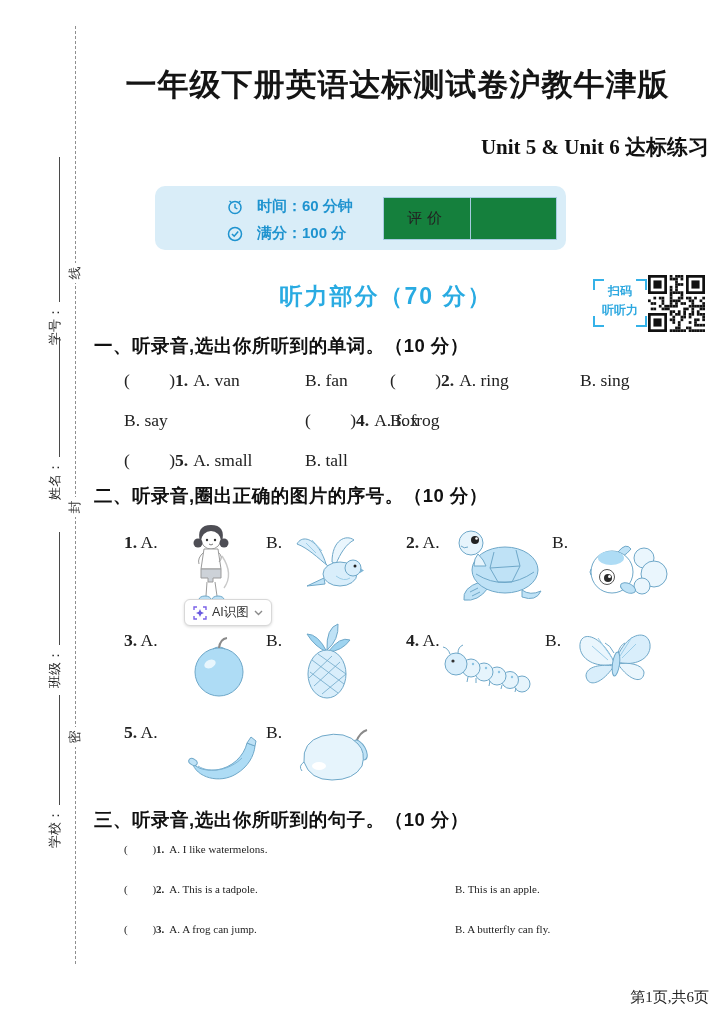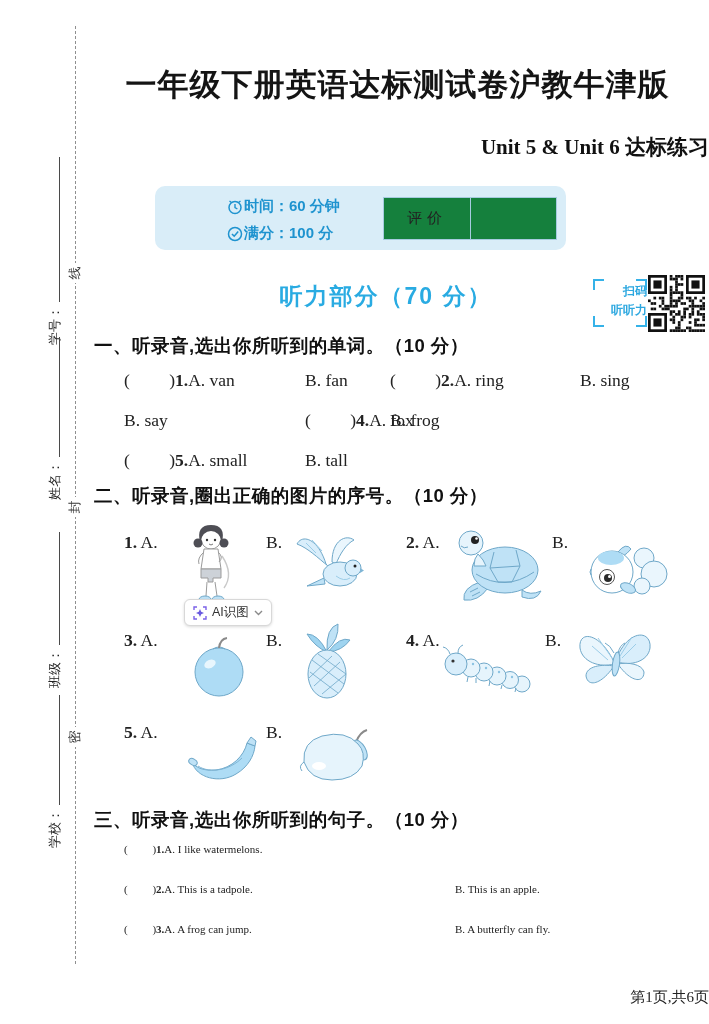--- a/index.html
+++ b/index.html
@@ -20,53 +20,53 @@
   .vf0{top:345px;width:190px}.vf1{top:500px;width:165px}.vf2{top:688px;width:158px}.vf3{top:848px;width:155px}
 
   
   .title{left:86px;top:64px;width:623px;text-align:center;font-family:"Liberation Serif",serif;
     font-weight:bold;font-size:31px;letter-spacing:1px;color:#141414}
   .subtitle{left:86px;top:133px;width:623px;text-align:right;font-family:"Liberation Serif",serif;
     font-weight:bold;font-size:21px;color:#111}
 
   
   .infobox{left:155px;top:186px;width:411px;height:64px;background:#d9edf8;border-radius:10px}
-  .inforow{position:absolute;left:72px;display:flex;align-items:center;gap:1px;
+  .inforow{position:absolute;left:72px;display:flex;align-items:center;gap:14px;
     color:#1e93cf;font-size:15px;font-weight:bold}
   .ir0{top:11px}.ir1{top:38px}
   .evaltable{position:absolute;left:228px;top:11px;width:172px;height:41px;background:#15803d;
     border:1px solid #a6cbdf;display:flex}
   .evalcell{width:86px;border-right:1px solid #a6cbdf;display:flex;align-items:center;
     justify-content:center;font-size:15px;color:#222;letter-spacing:5px}
   .evalempty{flex:1}
 
   
   .listen-head{left:86px;top:281px;width:600px;text-align:center;color:#29abe2;
     font-weight:bold;font-size:23px;letter-spacing:2px}
-  .qrframe{left:593px;top:279px;width:54px;height:48px;text-align:right;color:#2da8e0;
+  .qrframe{left:593px;top:279px;width:54px;height:48px;text-align:center;color:#2da8e0;
     font-size:12px;line-height:1.6;font-weight:bold;padding-top:3px;box-sizing:border-box}
   .corner{position:absolute;width:9px;height:9px;border:0 solid #35b2e8}
   .c-tl{left:0;top:0;border-left-width:2px;border-top-width:2px}
   .c-tr{right:0;top:0;border-right-width:2px;border-top-width:2px}
   .c-bl{left:0;bottom:0;border-left-width:2px;border-bottom-width:2px}
   .c-br{right:0;bottom:0;border-right-width:2px;border-bottom-width:2px}
   .qrsvg{left:648px;top:275px}
 
   
   .sechead{left:94px;width:600px;font-weight:bold;font-size:18.5px;color:#111;letter-spacing:.5px}
   .sh1{top:333px}.sh2{top:483px}.sh3{top:807px}
 
   .wrow{left:124px;display:grid;grid-template-columns:181px 85px 190px auto;
     font-family:"Liberation Serif",serif;font-size:17.5px;color:#222;white-space:pre}
   .wr0{top:370px}.wr1{top:410px}.wr2{top:450px}
   .srow{left:124px;display:grid;grid-template-columns:331px auto;
     font-family:"Liberation Serif",serif;font-size:11px;color:#222;white-space:pre}
   .sr0{top:843px}.sr1{top:883px}.sr2{top:923px}
   .n{font-weight:bold}
-  .opt{}
+  .opt{margin-left:5px}
 
   .plabel{font-family:"Liberation Serif",serif;font-size:17.5px;color:#222;white-space:pre}
   .l1a{left:124px;top:532px}.l1b{left:266px;top:532px}.l2a{left:406px;top:532px}.l2b{left:552px;top:532px}
   .l3a{left:124px;top:630px}.l3b{left:266px;top:630px}.l4a{left:406px;top:630px}.l4b{left:545px;top:630px}
   .l5a{left:124px;top:722px}.l5b{left:266px;top:722px}
   .p-girl{left:184px;top:522px}.p-bird{left:292px;top:532px}
   .p-turtle{left:450px;top:526px}.p-fish{left:582px;top:536px}
   .p-apple{left:186px;top:636px}.p-pine{left:298px;top:622px}
   .p-cat{left:438px;top:644px}.p-fly{left:572px;top:622px}
   .p-banana{left:184px;top:728px}.p-lemon{left:296px;top:722px}

